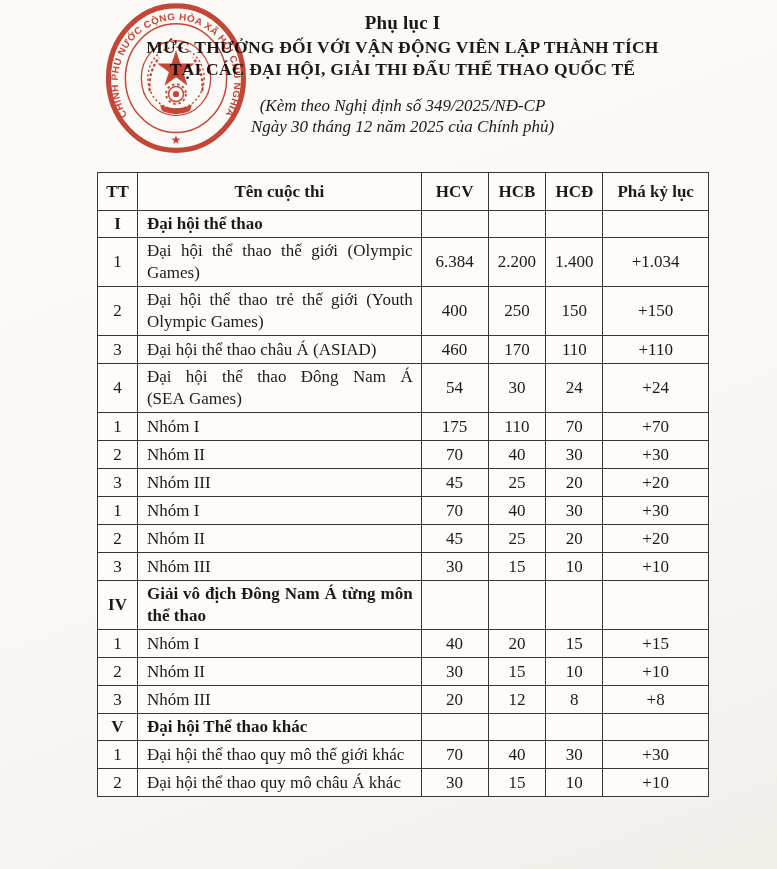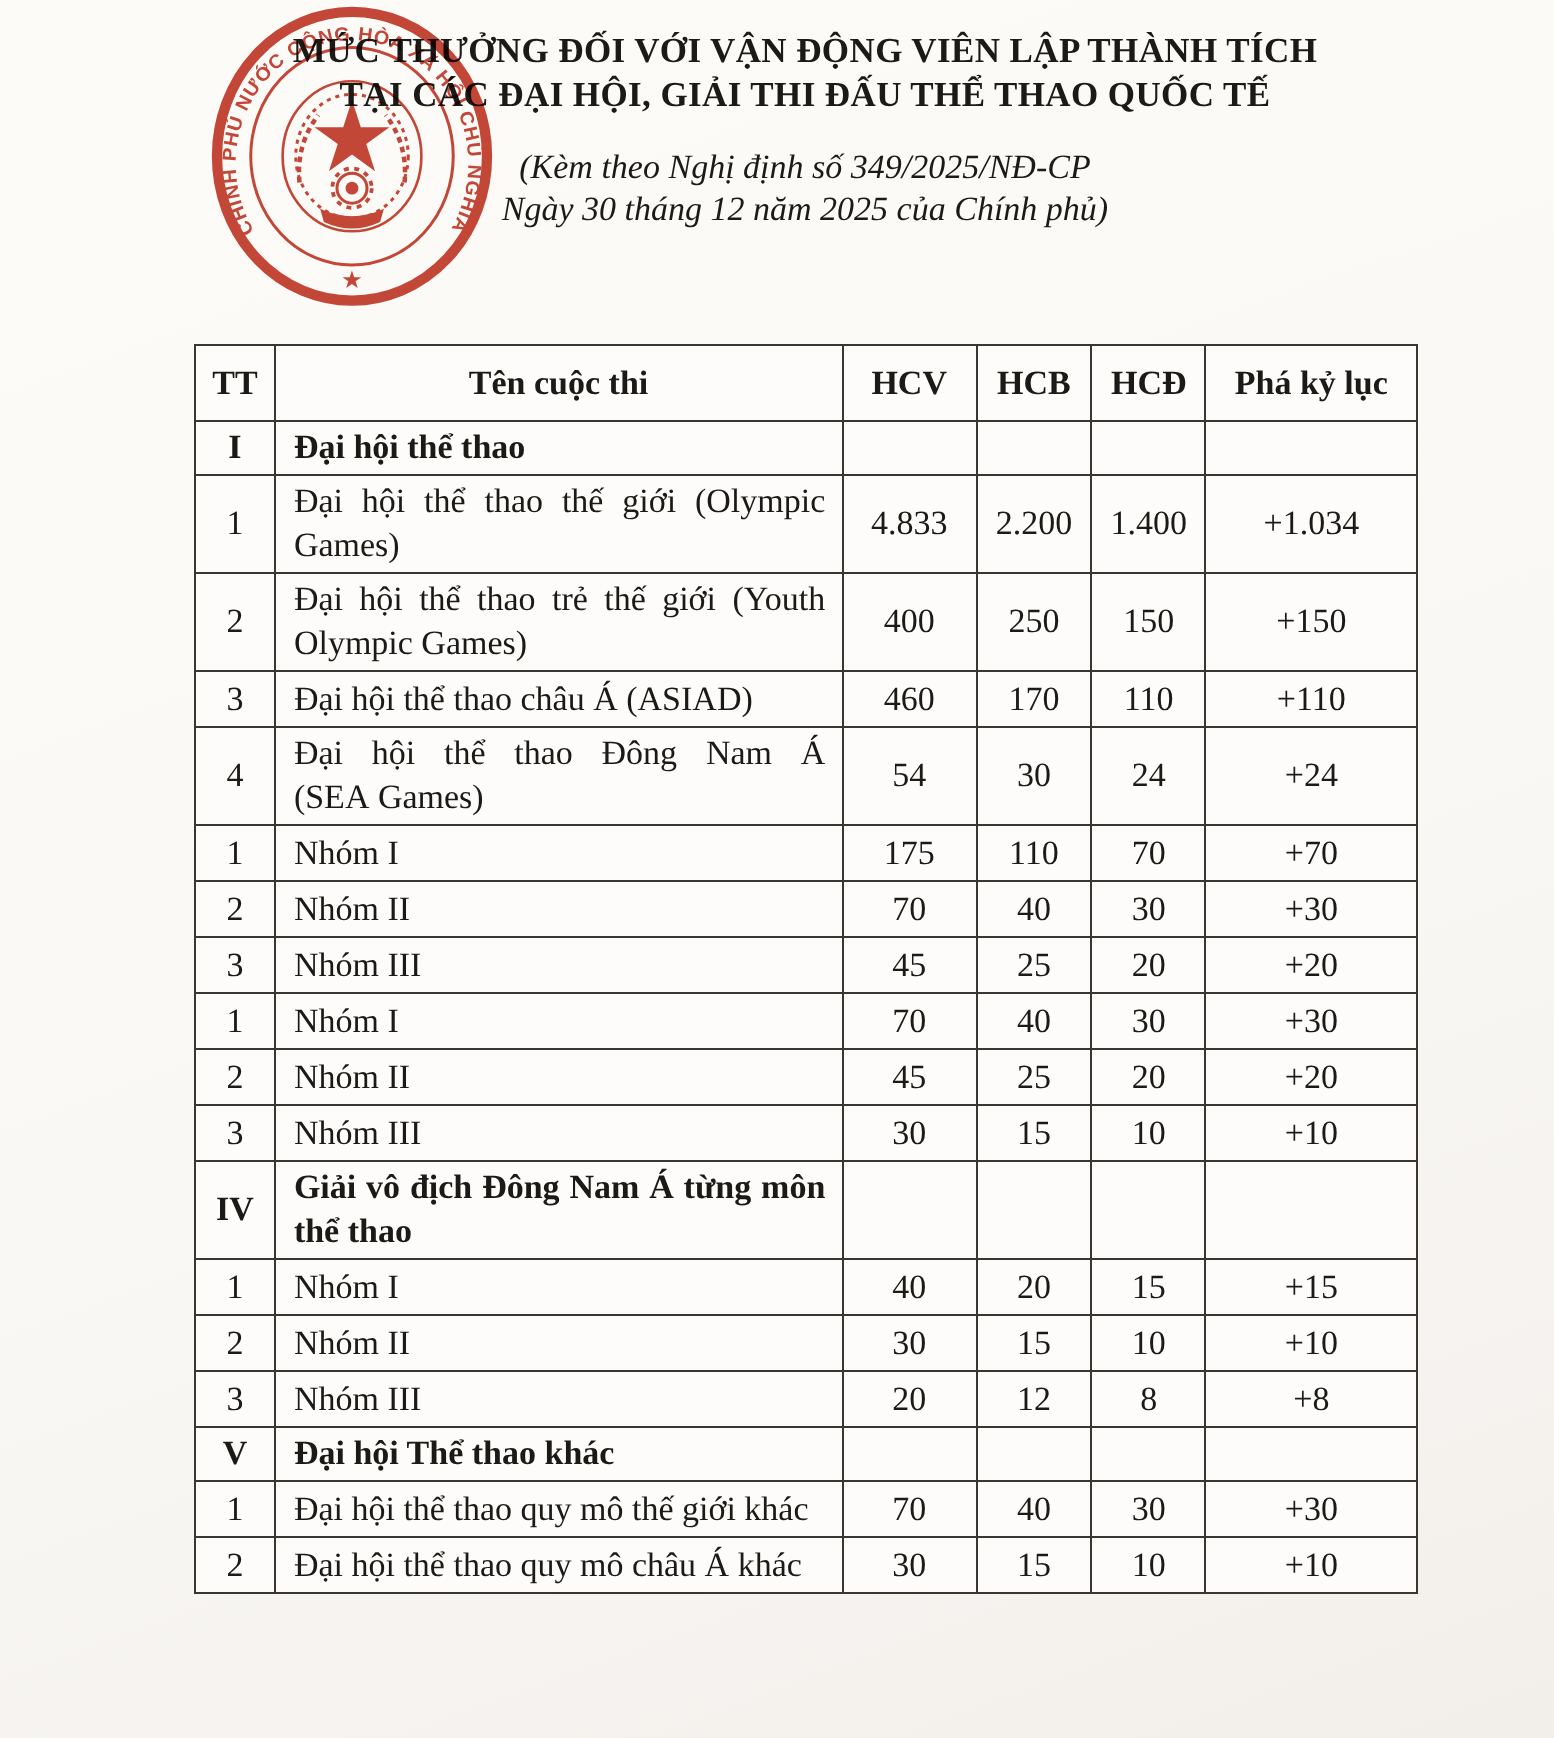--- a/index.html
+++ b/index.html
@@ -112,20 +112,21 @@
       <circle cx="80" cy="99" r="8" stroke-width="1.6"></circle>
       <circle cx="80" cy="99" r="10.5" stroke-width="2" stroke-dasharray="2.6 3"></circle>
       <circle cx="80" cy="99" r="3.4" fill="#c23a2a" stroke="none"></circle>
       <path d="M63 110 Q80 118 97 110 L95 117 Q80 124 65 117 Z" fill="#c23a2a" stroke="none"></path>
       <path d="M52 96 Q50 76 62 60" stroke-width="2.4" stroke-dasharray="3 2.4"></path>
       <path d="M108 96 Q110 76 98 60" stroke-width="2.4" stroke-dasharray="3 2.4"></path>
     </g>
   </svg>
 
   <div class="doc-header">
+    <div class="appendix">Phụ lục I</div>
     <div class="title-block">
       <div class="title-line">MỨC THƯỞNG ĐỐI VỚI VẬN ĐỘNG VIÊN LẬP THÀNH TÍCH</div>
       <div class="title-line">TẠI CÁC ĐẠI HỘI, GIẢI THI ĐẤU THỂ THAO QUỐC TẾ</div>
     </div>
     <div class="decree-block">
       <div class="decree-line">(Kèm theo Nghị định số 349/2025/NĐ-CP</div>
       <div class="decree-line">Ngày 30 tháng 12 năm 2025 của Chính phủ)</div>
     </div>
   </div>
 
@@ -154,21 +155,21 @@
       <td class="tt">I</td>
       <td class="name">Đại hội thể thao</td>
       <td class="num"></td>
       <td class="num"></td>
       <td class="num"></td>
       <td class="num"></td>
     </tr>
         <tr class="item">
       <td class="tt">1</td>
       <td class="name">Đại hội thể thao thế giới (Olympic Games)</td>
-      <td class="num">4.833</td>
+      <td class="num">6.384</td>
       <td class="num">2.200</td>
       <td class="num">1.400</td>
       <td class="num">+1.034</td>
     </tr>
         <tr class="item">
       <td class="tt">2</td>
       <td class="name">Đại hội thể thao trẻ thế giới (Youth Olympic Games)</td>
       <td class="num">400</td>
       <td class="num">250</td>
       <td class="num">150</td>

